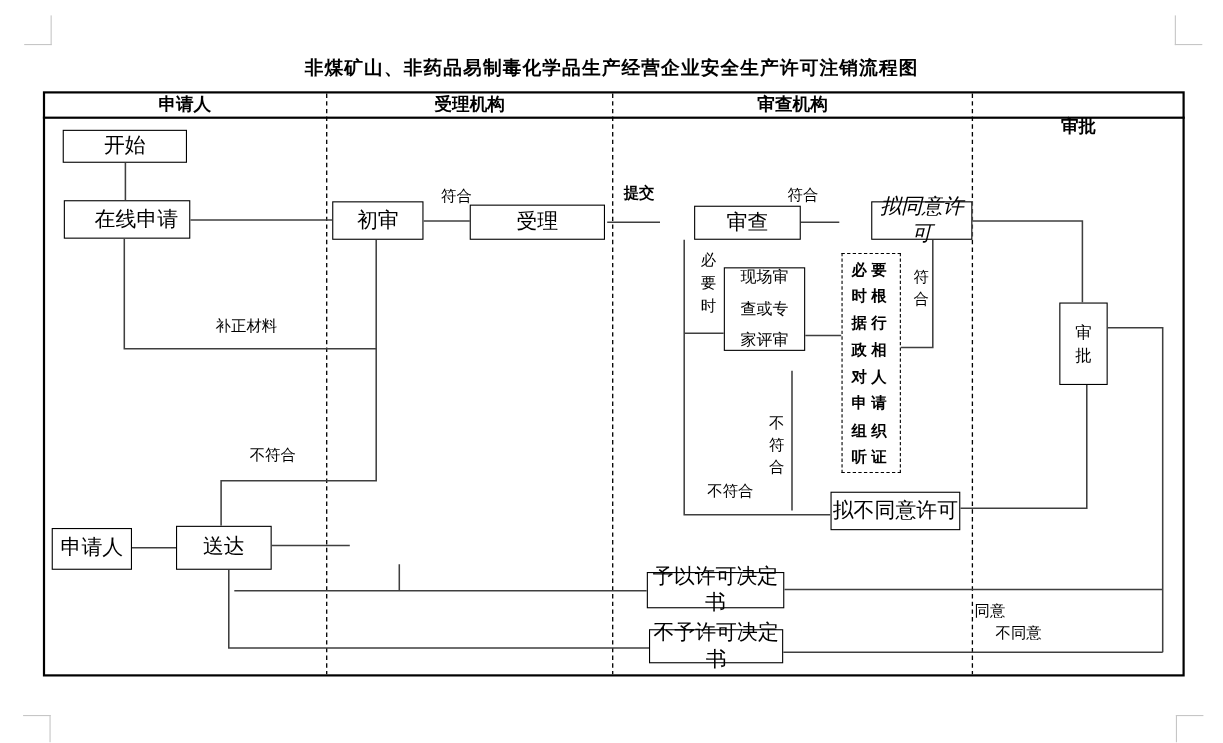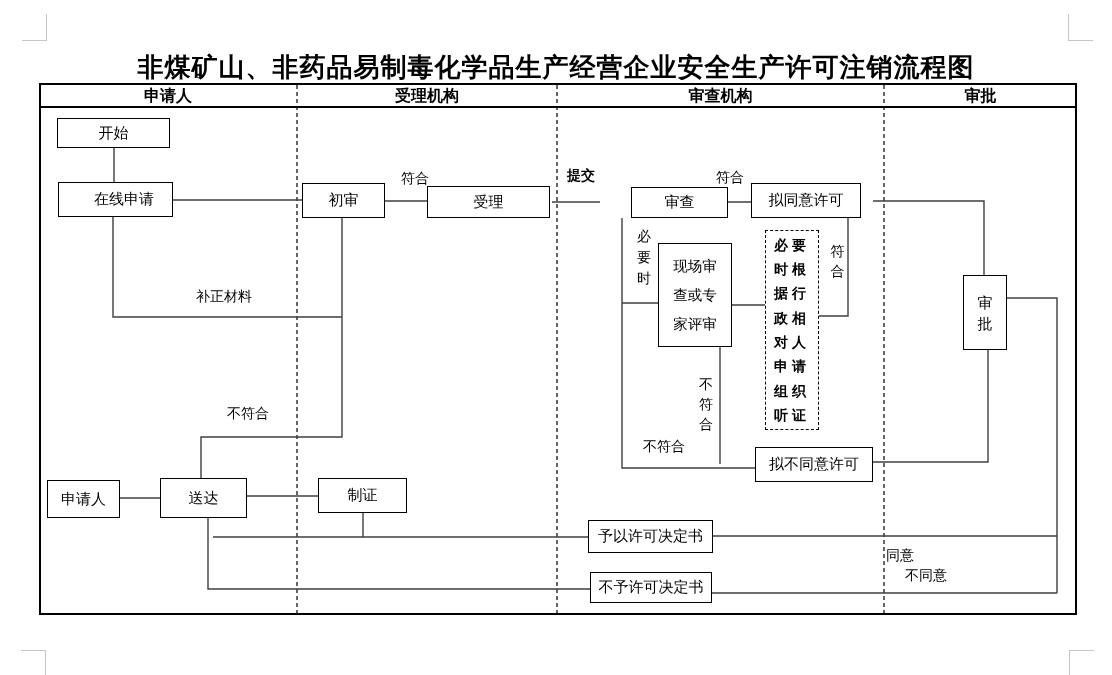--- a/index.html
+++ b/index.html
@@ -7,30 +7,30 @@
     position:relative;width:1112px;height:675px;background:#ffffff;
     font-family:"Liberation Sans","DejaVu Sans",sans-serif;color:#000;overflow:hidden;
   }
   .corner{position:absolute;width:24px;height:26px;}
   .corner.tl{border-right:1px solid #c6c6c6;border-bottom:1px solid #c6c6c6;}
   .corner.tr{border-left:1px solid #c6c6c6;border-bottom:1px solid #c6c6c6;}
   .corner.bl{border-right:1px solid #c6c6c6;border-top:1px solid #c6c6c6;}
   .corner.br{border-left:1px solid #c6c6c6;border-top:1px solid #c6c6c6;}
   .title{
     position:absolute;left:0;top:50px;width:1112px;text-align:center;
-    font-size:26px;font-weight:bold;letter-spacing:1px;
+    font-size:17px;font-weight:bold;letter-spacing:1px;
     font-family:"Liberation Serif","DejaVu Serif",serif;
   }
   .chart-frame{position:absolute;left:39px;top:83px;width:1038px;height:532px;border:2px solid #000;box-sizing:border-box;}
   .header-row{position:absolute;left:39px;top:83px;width:1038px;height:25px;border-bottom:2px solid #000;box-sizing:border-box;}
   .lane-header{position:absolute;top:86px;height:20px;line-height:20px;text-align:center;font-size:16px;font-weight:bold;}
   .box{
     position:absolute;border:1.5px solid #000;background:#fff;box-sizing:border-box;
     display:flex;align-items:center;justify-content:center;text-align:center;
-    font-size:15px;line-height:1.25;
+    font-size:19px;line-height:1.25;
   }
   .box.dashed{border:1.5px dashed #000;font-weight:bold;}
   .pre{white-space:pre-line;}
   .lbl{position:absolute;font-size:14px;line-height:1.2;text-align:center;}
   svg.edges{position:absolute;left:0;top:0;pointer-events:none;}
   svg.edges path,svg.edges line{fill:none;}
 </style>
 </head>
 <body>
 
@@ -41,21 +41,21 @@
   <div class="corner bl" style="left:21px;top:650px;"></div>
   <div class="corner br" style="left:1069px;top:650px;"></div>
 
   <div class="title">非煤矿山、非药品易制毒化学品生产经营企业安全生产许可注销流程图</div>
 
   <div class="chart-frame"></div>
   <div class="header-row"></div>
   <div class="lane-header" style="left:39px;width:258px;">申请人</div>
   <div class="lane-header" style="left:297px;width:260px;">受理机构</div>
   <div class="lane-header" style="left:557px;width:327px;">审查机构</div>
-  <div class="lane-header" style="left:884px;width:193px;">审批</div>
+  <div class="lane-header" style="left:884px;width:193px;margin-top:20px;">审批</div>
 
   <svg class="edges" width="1112" height="675">
     <defs>
       <marker id="arr" markerWidth="10" markerHeight="10" refX="8" refY="4" orient="auto" markerUnits="userSpaceOnUse">
         <path d="M0,0.4 L8,4 L0,7.6 z" fill="#3f3f3f" stroke="none"></path>
       </marker>
     </defs>
 
     <g stroke="#000" stroke-width="1.2" stroke-dasharray="4 3">
       <line x1="297" y1="85" x2="297" y2="613"></line>
@@ -87,38 +87,37 @@
       <path d="M160,498 L120,498" marker-end="url(#arr)"></path>
       <path d="M318,496 L247,496" marker-end="url(#arr)"></path>
     </g>
   </svg>
 
   <div class="box" style="left:57px;top:118px;width:113px;height:30px;">开始</div>
   <div class="box" style="left:58px;top:182px;width:115px;height:35px;padding-left:17px;">在线申请</div>
   <div class="box" style="left:302px;top:183px;width:83px;height:35px;">初审</div>
   <div class="box" style="left:427px;top:186px;width:123px;height:32px;text-align:center;">受理</div>
   <div class="box" style="left:600px;top:187px;width:97px;height:31px;margin-left:31px;">审查</div>
-  <div class="box" style="left:751px;top:183px;width:110px;height:35px;">拟同意许可</div>
-  <div class="box pre" style="left:658px;top:243px;width:74px;height:104px;line-height:29px;font-size:14.5px;">现场审
+  <div class="box" style="left:792px;top:183px;width:92px;height:35px;font-style:italic;">拟同意许可</div>
+  <div class="box pre" style="left:658px;top:243px;width:74px;height:76px;line-height:29px;font-size:14.5px;">现场审
 查或专
 家评审</div>
   <div class="box dashed pre" style="left:765px;top:230px;width:54px;height:200px;line-height:24.3px;font-size:14px;letter-spacing:4px;">必要
 时根
 据行
 政相
 对人
 申请
 组织
 听证</div>
   <div class="box" style="left:755px;top:447px;width:118px;height:35px;">拟不同意许可</div>
   <div class="box pre" style="left:963px;top:275px;width:44px;height:75px;line-height:21px;font-size:15px;">审
 批</div>
   <div class="box" style="left:47px;top:480px;width:73px;height:38px;">申请人</div>
   <div class="box" style="left:160px;top:478px;width:87px;height:40px;">送达</div>
-  <div class="box" style="left:318px;top:478px;width:89px;height:35px;">制证</div>
   <div class="box" style="left:590px;top:572px;width:122px;height:31px;">不予许可决定书</div>
   <div class="box" style="left:588px;top:520px;width:125px;height:33px;">予以许可决定书</div>
 
   <div class="lbl" style="left:393px;top:170px;width:44px;">符合</div>
   <div class="lbl" style="left:561px;top:167px;width:40px;font-weight:bold;">提交</div>
   <div class="lbl" style="left:708px;top:169px;width:44px;">符合</div>
   <div class="lbl pre" style="left:829px;top:241px;width:17px;line-height:20px;">符
 合</div>
   <div class="lbl" style="left:192px;top:288px;width:64px;">补正材料</div>
   <div class="lbl" style="left:216px;top:405px;width:64px;">不符合</div>

